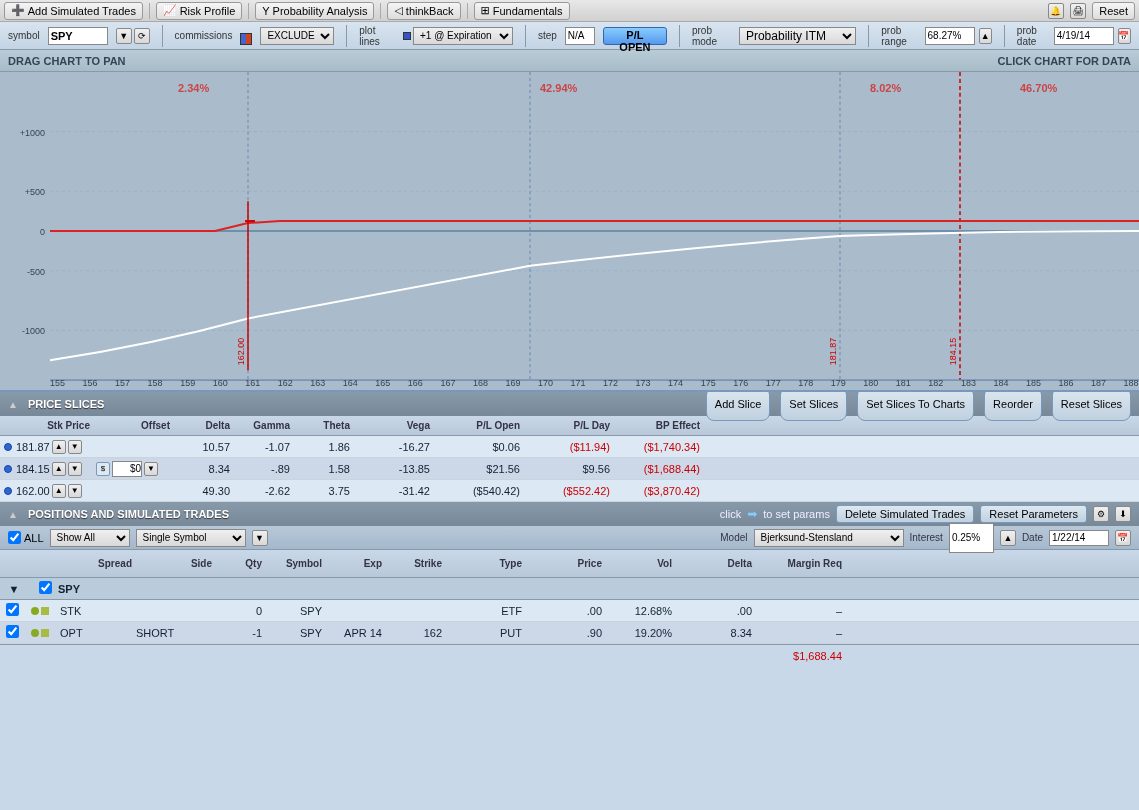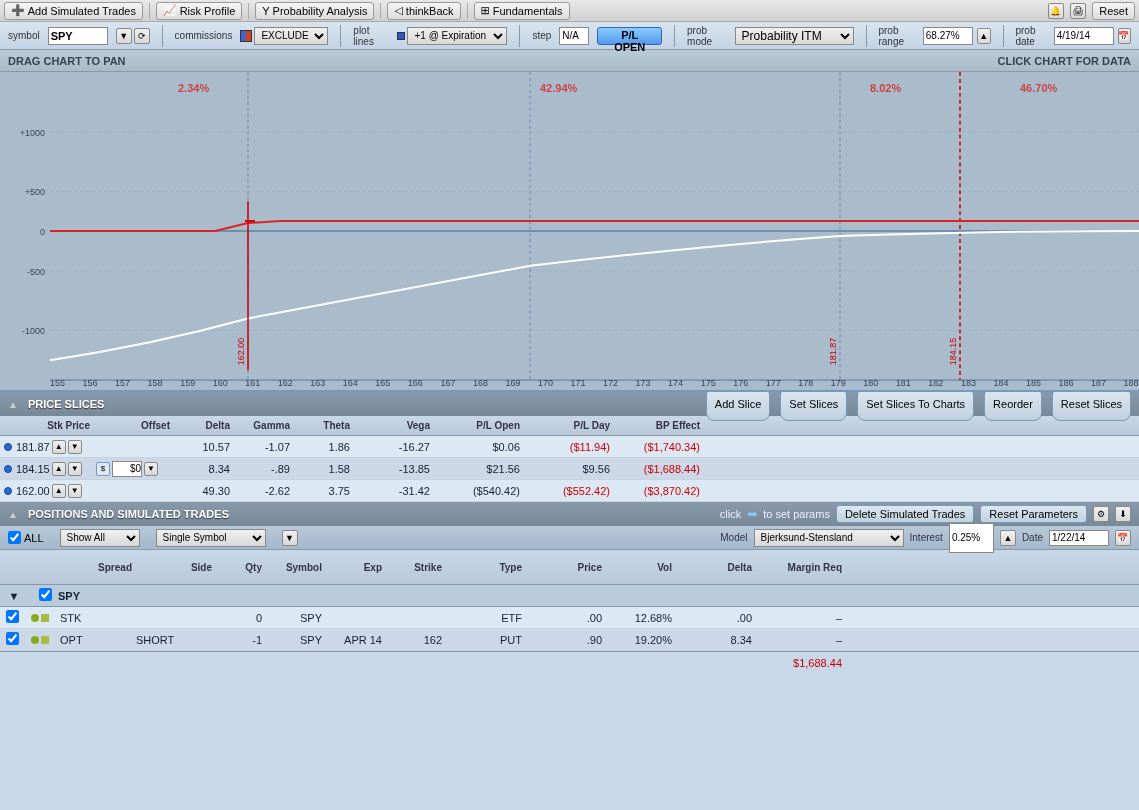--- a/index.html
+++ b/index.html
@@ -241,21 +241,21 @@
     .pos-right { margin-left: auto; display: flex; align-items: center; gap: 6px; }
     .click-arrow { font-size: 11px; color: #eef; }
 
     .pos-toolbar {
       background: linear-gradient(to bottom, #b8c8d8, #a4b8cc);
       border-bottom: 1px solid #8899aa;
       height: 24px;
       display: flex;
       align-items: center;
       padding: 0 8px;
-      gap: 16px;
+      gap: 6px;
     }
     .checkbox-label { display: flex; align-items: center; gap: 3px; font-size: 11px; }
     .pos-select {
       background: linear-gradient(to bottom, #f0f0f0, #d8d8d8);
       border: 1px solid #888;
       height: 18px;
       font-size: 10px;
       padding: 0 2px;
       width: 80px;
     }
@@ -291,21 +291,21 @@
       height: 16px;
       font-size: 10px;
       padding: 0 2px;
     }
 
     .pos-table-header {
       background: linear-gradient(to bottom, #c8d8e8, #b8c8d8);
       border-bottom: 1px solid #8899aa;
       display: grid;
       grid-template-columns: 28px 28px 80px 80px 50px 60px 60px 60px 80px 80px 70px 80px 90px;
-      height: 35px;
+      height: 28px;
       align-items: center;
     }
     .pos-table-row {
       display: grid;
       grid-template-columns: 28px 28px 80px 80px 50px 60px 60px 60px 80px 80px 70px 80px 90px;
       height: 22px;
       align-items: center;
       border-bottom: 1px solid #c8d4dc;
     }
     .pos-table-row:nth-child(odd) { background: #dce8f4; }
@@ -383,21 +383,21 @@
 
 <div class="symbol-bar">
   <span class="symbol-label">symbol</span>
   <input class="symbol-input" value="SPY" style="">
   <div class="symbol-icons">
     <button class="small-btn">▼</button>
     <button class="small-btn">⟳</button>
   </div>
   <div class="section-divider"></div>
   <span class="comm-label">commissions</span>
-  <div style="display:flex; align-items:center; gap:2px;">
+  <div style="display:flex; align-items:flex-end; gap:8px;">
     <div style="display:flex; width:12px; height:12px; background:linear-gradient(to right, #4466cc 50%, #cc4422 50%); border:1px solid #333;"></div>
     <select class="comm-select">
       <option>EXCLUDE</option>
     </select>
   </div>
   <div class="section-divider"></div>
   <span class="comm-label">plot lines</span>
   <div style="display:flex; align-items:center; gap:2px;">
     <div class="colorbox"></div>
     <select class="comm-select" style="width:100px;">

